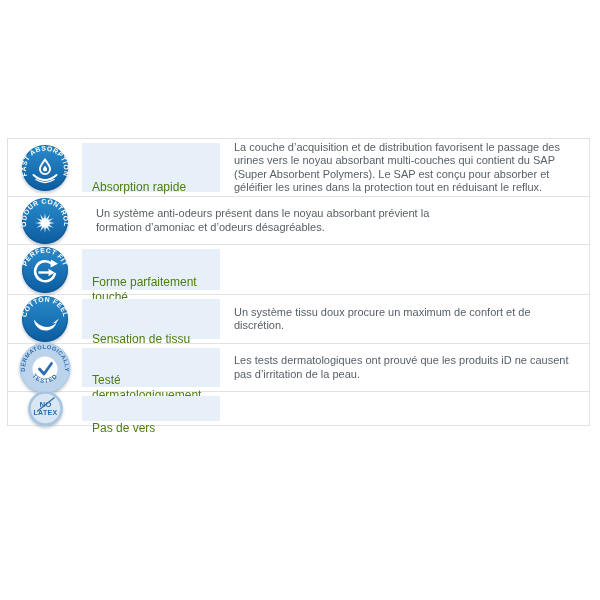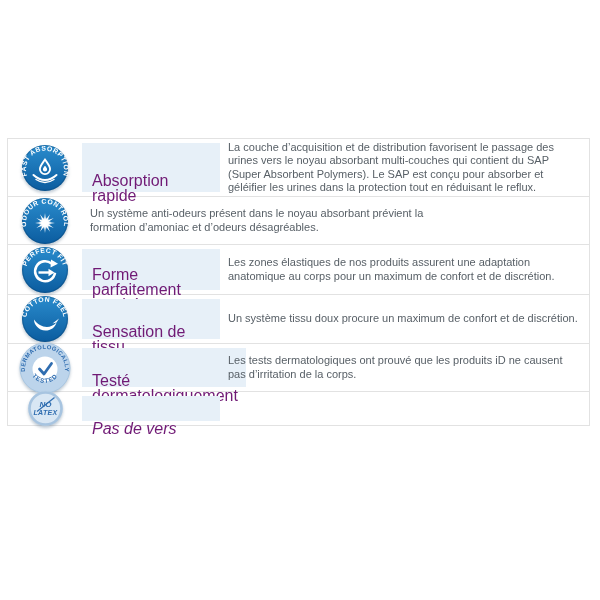--- a/index.html
+++ b/index.html
@@ -17,22 +17,22 @@
   .row:last-child{border-bottom:none;}
   .cell{box-sizing:border-box;}
   .icon-cell{
     width:74px;flex:0 0 74px;display:flex;align-items:center;justify-content:center;overflow:visible;
   }
   .badge-wrap{display:block;line-height:0;filter:drop-shadow(0 2px 1.5px rgba(70,100,130,0.35));}
   .label-cell{width:138px;flex:0 0 138px;display:flex;}
   .label-bg{
     flex:1;margin:4px 0;background:#e7f0f8;display:flex;align-items:center;padding:2px 8px 2px 10px;
   }
-  .label-text{font-size:16px;line-height:15px;color:#701a75;margin-top:40px;}
-  .desc-cell{flex:1;display:flex;align-items:center;padding:4px 10px 4px 8px;}
+  .label-text{font-size:12px;line-height:15px;color:#4d7c0f;margin-top:40px;}
+  .desc-cell{flex:1;display:flex;align-items:center;padding:4px 10px 4px 14px;}
   .desc-text{font-size:11px;line-height:13.4px;color:#575f66;max-width:361px;}
   .arc-text{font-family:"Liberation Sans",sans-serif;font-size:6.8px;font-weight:bold;fill:#ffffff;letter-spacing:0.5px;}
   .arc-text-dark{font-family:"Liberation Sans",sans-serif;font-size:5.8px;font-weight:bold;fill:#2f6db0;letter-spacing:0.4px;}
   .nolatex-text{font-family:"Liberation Sans",sans-serif;font-weight:bold;fill:#2f6db0;}
 </style>
 </head>
 <body>
 
 <div class="feature-table" id="feature-table">
   <div class="row" style="height: 58px;">
@@ -107,23 +107,20 @@
     <polygon fill="#ffffff" points="30,13.5 37,17.8 29.5,21.5"></polygon>
     <path d="M17.5 26.5 h11" stroke="#ffffff" stroke-width="2.4"></path>
     <polygon fill="#ffffff" points="27.5,22.8 33.5,26.5 27.5,30.2"></polygon>
     </svg></span>
     </div>
     <div class="cell label-cell">
       <div class="label-bg">
         <span class="label-text">Forme parfaitement touché</span>
       </div>
     </div>
-    <div class="cell desc-cell">
-      <span class="desc-text">Les zones élastiques de nos produits assurent une adaptation anatomique au corps pour un maximum de confort et de discrétion.</span>
-    </div>
   </div>
 
   <div class="row" style="height: 49px;">
     <div class="cell icon-cell">
       <span class="badge-wrap"><svg width="48" height="48" viewBox="0 0 48 48">
       <defs>
         <linearGradient id="g3" x1="0" y1="0" x2="0" y2="1">
           <stop offset="0" stop-color="#2a8ccd"></stop>
           <stop offset="1" stop-color="#0b5c9f"></stop>
         </linearGradient>
@@ -161,25 +158,25 @@
       <text class="arc-text-dark"><textPath href="#arcT4" startOffset="50%" text-anchor="middle">DERMATOLOGICALLY</textPath></text>
       <text class="arc-text-dark" style="font-size:6.2px;letter-spacing:1px;"><textPath href="#arcB4" startOffset="50%" text-anchor="middle">TESTED</textPath></text>
     </svg></span>
     </div>
     <div class="cell label-cell">
       <div class="label-bg">
         <span class="label-text">Testé dermatologiquement</span>
       </div>
     </div>
     <div class="cell desc-cell">
-      <span class="desc-text">Les tests dermatologiques ont prouvé que les produits iD ne causent pas d’irritation de la corps.</span>
+      <span class="desc-text">Les tests dermatologiques ont prouvé que les produits iD ne causent pas d’irritation de la peau.</span>
     </div>
   </div>
 
-  <div class="row" style="height: 33px; font-style: italic;">
+  <div class="row" style="height: 33px;">
     <div class="cell icon-cell">
       <span class="badge-wrap"><svg width="37" height="37" viewBox="0 0 37 37">
     <circle cx="18.5" cy="18.5" r="17" fill="#d9e7f4"></circle>
     <circle cx="18.5" cy="18.5" r="16" fill="none" stroke="#a7c4e0" stroke-width="2.6"></circle>
     <text class="nolatex-text" x="18.5" y="16.5" font-size="8" text-anchor="middle">NO</text>
     <text class="nolatex-text" x="18.5" y="25" font-size="7" text-anchor="middle" letter-spacing="0.3">LATEX</text>
     <line x1="10" y1="21.5" x2="27.5" y2="7.5" stroke="#2f6db0" stroke-width="1.3"></line>
   </svg></span>
     </div>
     <div class="cell label-cell">

